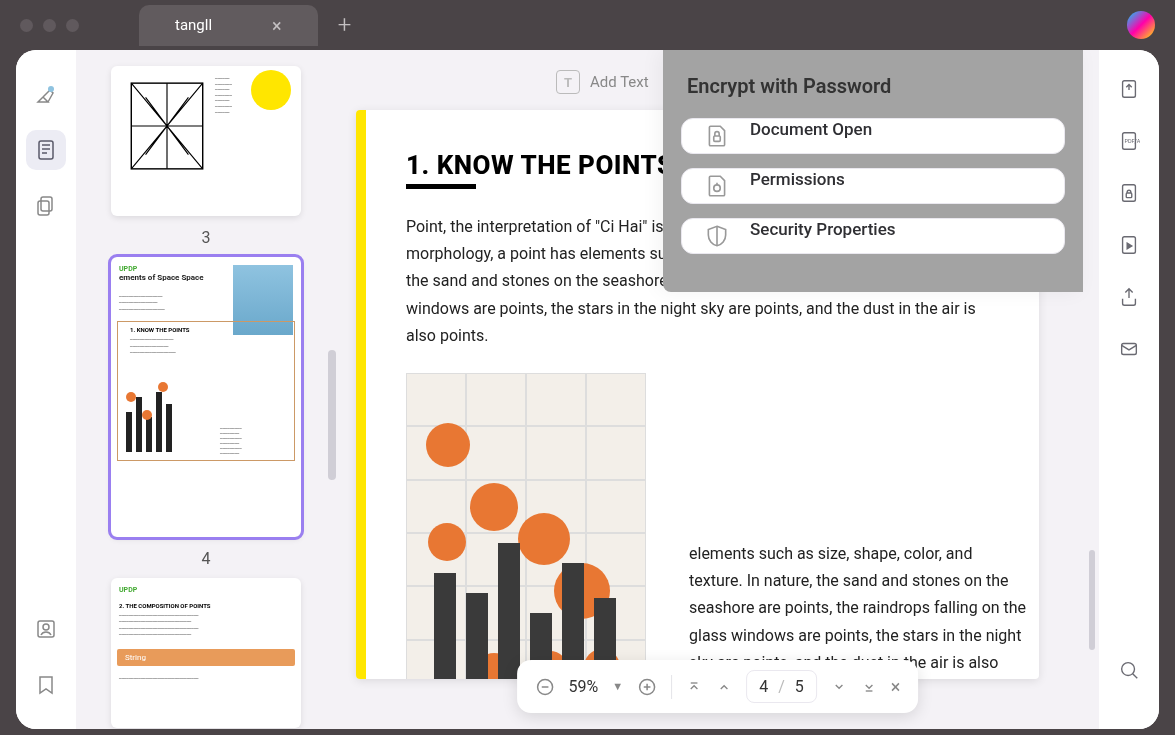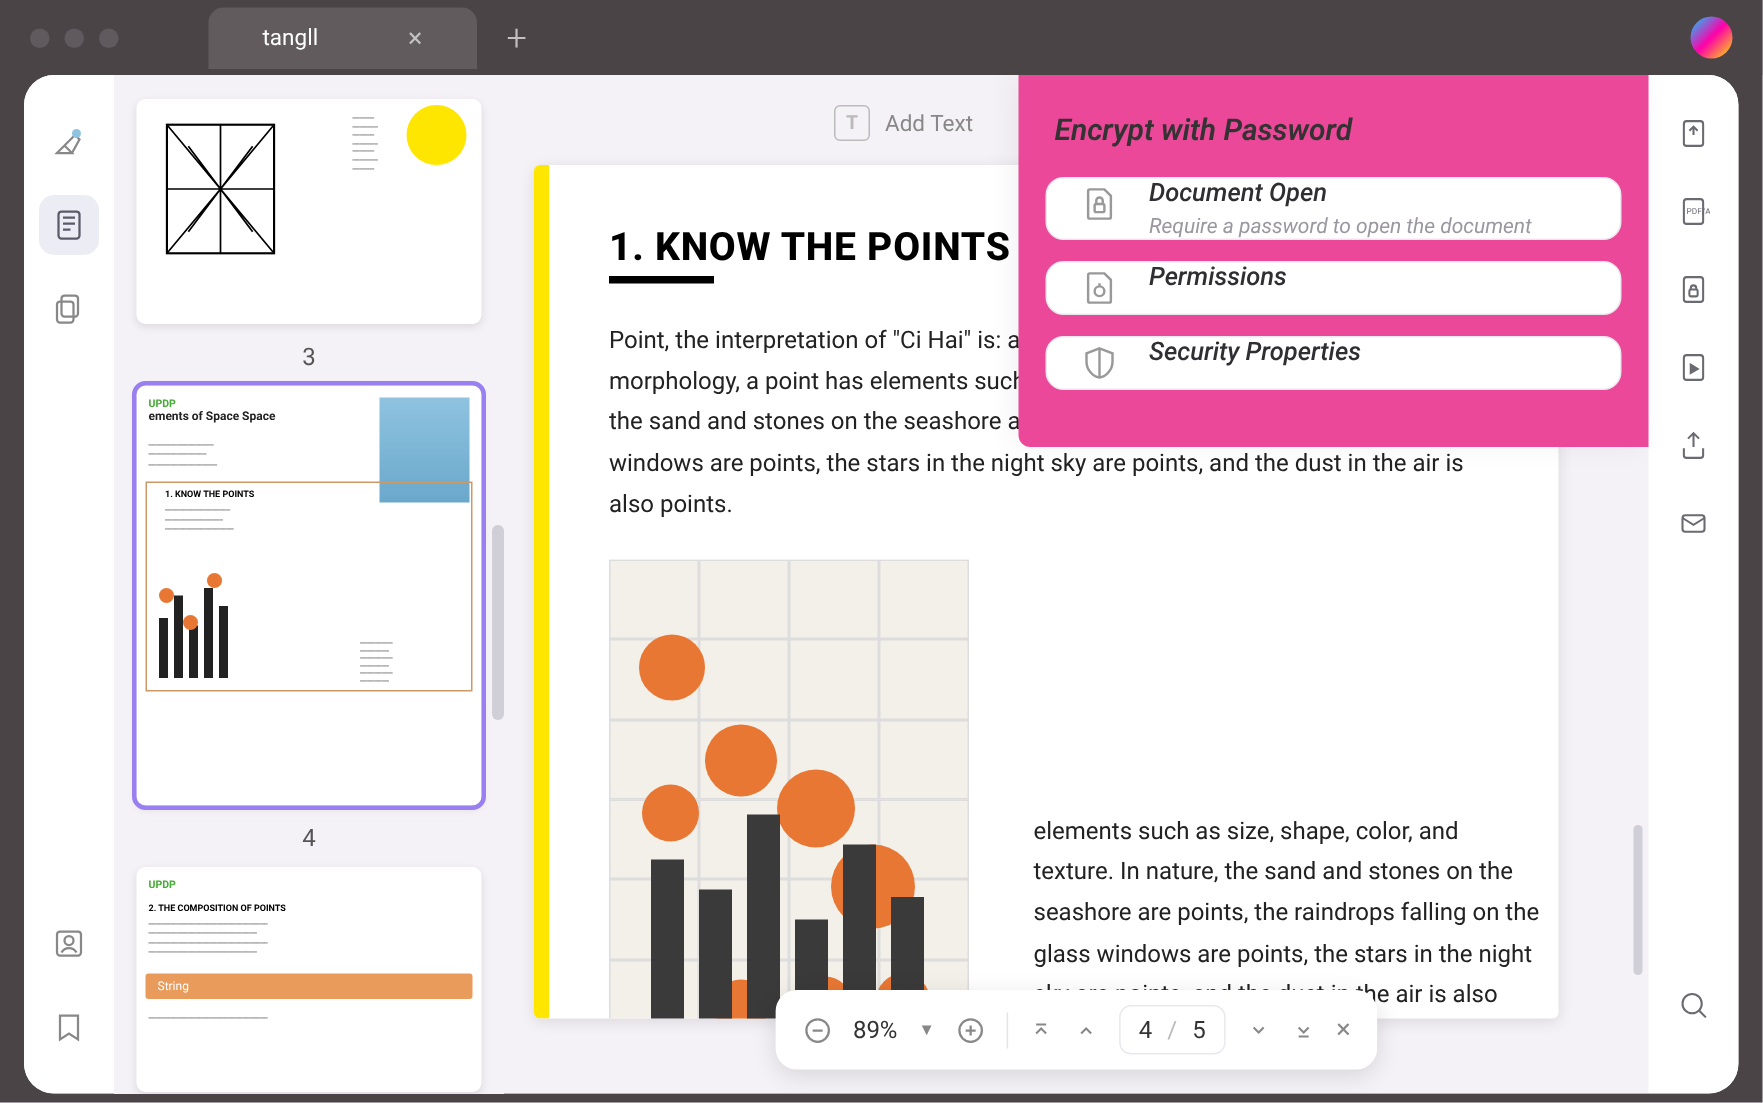--- a/index.html
+++ b/index.html
@@ -17,42 +17,42 @@
 .workspace { position:absolute; left:16px; right:16px; top:50px; bottom:6px; background:#fff; border-radius:20px; display:flex; overflow:hidden; }
 
 .leftrail { width:60px; background:#fff; display:flex; flex-direction:column; align-items:center; padding:24px 0; gap:16px; }
 .leftrail .tool { width:40px; height:40px; border-radius:10px; display:flex; align-items:center; justify-content:center; cursor:pointer; }
 .leftrail .tool.active { background:#ececf4; }
 .leftrail svg { width:24px; height:24px; }
 .leftrail-bottom { margin-top:auto; display:flex; flex-direction:column; gap:16px; align-items:center; }
 
 .thumbpanel { width:260px; background:#f4f2f6; padding:16px 12px; overflow-y:auto; }
 .thumb { margin-bottom:10px; display:flex; flex-direction:column; align-items:center; }
-.thumb-page { width:230px; height:150px; background:#fff; border-radius:6px; box-shadow:0 2px 6px rgba(0,0,0,0.1); position:relative; overflow:hidden; }
+.thumb-page { width:190px; height:150px; background:#fff; border-radius:6px; box-shadow:0 2px 6px rgba(0,0,0,0.1); position:relative; overflow:hidden; }
 .thumb.selected .thumb-page { outline:3px solid #9a7ff0; }
 .thumb-page.big { height:280px; }
 .thumb-num { margin-top:12px; font-size:16px; color:#555; }
 .thumb3-art { position:absolute; left:12px; top:10px; width:88px; height:100px; }
 .thumb3-sun { position:absolute; right:10px; top:4px; width:40px; height:40px; border-radius:50%; background:#ffe600; }
 .thumb3-lines { position:absolute; right:6px; top:10px; width:80px; font-size:4px; color:#888; line-height:1.4; }
 
 .main { flex:1; position:relative; background:#f4f2f6; }
 .toolbar-top { position:absolute; top:20px; left:220px; display:flex; align-items:center; gap:10px; color:#888; font-size:15px; }
 .tool-icon-box { width:24px; height:24px; border:1.5px solid #bbb; border-radius:4px; display:flex; align-items:center; justify-content:center; color:#bbb; font-weight:bold; font-size:13px; }
 
 .page { position:absolute; left:20px; top:60px; right:60px; bottom:50px; background:#fff; border-radius:4px; box-shadow:0 2px 10px rgba(0,0,0,0.1); padding:40px 40px 40px 50px; overflow:hidden; }
 .page::before { content:''; position:absolute; left:0; top:0; bottom:0; width:10px; background:#ffe600; }
 .page h2 { font-size:26px; font-weight:800; margin-bottom:8px; letter-spacing:0.5px; }
 .page h2::after { content:''; display:block; width:70px; height:5px; background:#000; margin-top:4px; }
 .page p { margin-top:24px; font-size:16px; line-height:1.7; color:#222; }
 .page-img { margin-top:24px; width:240px; height:320px; position:relative; background:#f3efe9; overflow:hidden; }
 .dot { position:absolute; border-radius:50%; background:#e87733; }
 .bar { position:absolute; background:#3a3a3a; }
 
-.panel { position:absolute; top:0; right:0; width:420px; background:#ec4899; padding:24px 18px; border-radius:0 0 0 8px; box-shadow:-4px 0 20px rgba(0,0,0,0.05);font-style:italic; }
+.panel { position:absolute; top:0; right:16px; width:420px; background:#a3a3a3; padding:24px 18px; border-radius:0 0 0 8px; box-shadow:-4px 0 20px rgba(0,0,0,0.05); }
 .panel-title { font-size:20px; font-weight:600; color:#333; margin-bottom:20px; padding-left:6px; }
 .panel-card { background:#fff; border:1px solid #eae8ef; border-radius:12px; padding:0 18px; margin-bottom:14px; display:flex; align-items:flex-start; gap:16px; cursor:pointer; }
 .panel-card.highlighted { outline:4px solid #5046e4; }
 .panel-card .ic { width:34px; height:34px; display:flex; align-items:center; justify-content:center; flex-shrink:0; }
 .panel-card .ic svg { width:26px; height:26px; stroke:#999; }
 .panel-card .txt .t { font-size:17px; color:#2f2f33; font-weight:500; }
 .panel-card .txt .s { font-size:14px; color:#9a97a0; margin-top:4px; }
 .panel-card.simple { align-items:flex-start; }
 
 .body-text { position:absolute; top:490px; right:70px; width:340px; font-size:16px; line-height:1.7; color:#222; }
@@ -260,21 +260,20 @@
       <div class="panel-card">
         <div class="ic">
           <svg viewBox="0 0 24 24" fill="none" stroke-width="1.5">
               <path d="M6 3h9l4 4v13a1 1 0 0 1-1 1H6a1 1 0 0 1-1-1V4a1 1 0 0 1 1-1z"></path>
               <rect x="9" y="12" width="6" height="5" rx="1"></rect>
               <path d="M10 12v-2a2 2 0 0 1 4 0v2"></path>
             </svg>
         </div>
         <div class="txt">
           <div class="t">Document Open</div>
-          <div class="s">Require a password to open the document</div>
         </div>
       </div>
 
       <div class="panel-card">
         <div class="ic">
           <svg viewBox="0 0 24 24" fill="none" stroke-width="1.5">
               <path d="M6 3h9l4 4v13a1 1 0 0 1-1 1H6a1 1 0 0 1-1-1V4a1 1 0 0 1 1-1z"></path>
               <circle cx="12" cy="14" r="3"></circle>
               <path d="M12 11v-2"></path>
             </svg>
@@ -298,21 +297,21 @@
       </div>
     </div>
 
     <div class="bottombar">
       <span class="bb">
           <svg width="20" height="20" viewBox="0 0 24 24" fill="none" stroke="#888" stroke-width="1.8">
             <circle cx="12" cy="12" r="9"></circle>
             <line x1="8" y1="12" x2="16" y2="12"></line>
           </svg>
         </span>
-      <span class="zoom-val">89%</span>
+      <span class="zoom-val">59%</span>
       <span class="zoom-chev">▼</span>
       <span class="bb">
           <svg width="20" height="20" viewBox="0 0 24 24" fill="none" stroke="#888" stroke-width="1.8">
             <circle cx="12" cy="12" r="9"></circle>
             <line x1="8" y1="12" x2="16" y2="12"></line>
             <line x1="12" y1="8" x2="12" y2="16"></line>
           </svg>
         </span>
       <div class="sep"></div>
       <span class="bb">

